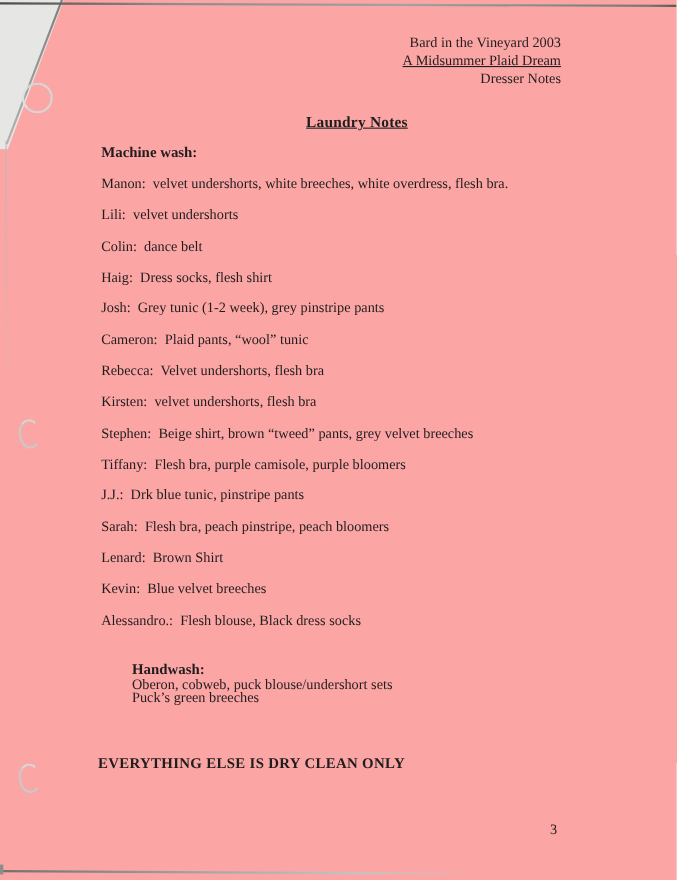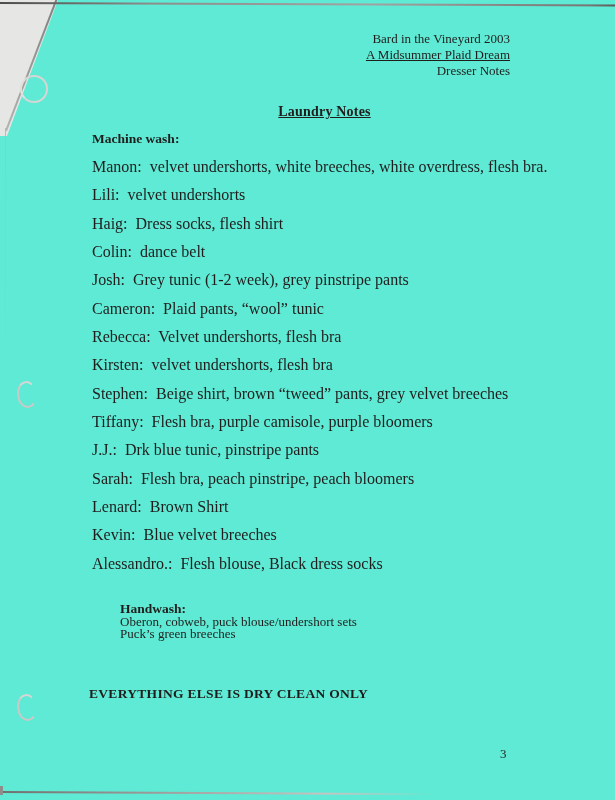--- a/index.html
+++ b/index.html
@@ -6,21 +6,21 @@
   body {
     width: 615px; height: 800px;
     background: #fbfbfa;
     font-family: "Liberation Serif", "DejaVu Serif", serif;
     color: #201d1d;
     overflow: hidden;
   }
   .page {
     position: relative;
     width: 615px; height: 800px;
-    background: #5eead4;
+    background: #fca5a5;
     overflow: hidden;
   }
 
   
   .top-edge-line {
     position: absolute; top: 2px; left: -4px; width: 624px; height: 2px;
     background: linear-gradient(90deg, #4a4a48, #8d8d8b 25%, #a2a2a0 60%, #777775 95%, #555553);
     transform: rotate(0.22deg); transform-origin: left center;
   }
   .corner-fold {
@@ -74,21 +74,21 @@
   }
   .section-heading {
     position: absolute; left: 92px;
     font-size: 13.5px; font-weight: bold;
   }
   .machine-wash-heading { top: 131px; text-align: right; }
   .laundry-list {
     position: absolute; top: 153px; left: 92px; width: 470px;
   }
   .laundry-line {
-    font-size: 16px; line-height: 28.35px;
+    font-size: 13px; line-height: 28.35px;
     white-space: pre-wrap;
   }
   .handwash-block {
     position: absolute; top: 602px; left: 92px; width: 440px;
     font-size: 13px; line-height: 12.8px; margin-left: 28px;
   }
   .handwash-block .hw-heading {
     font-size: 13.5px; font-weight: bold; line-height: 13.5px;
   }
   .handwash-block .hw-line { white-space: pre-wrap; }
@@ -122,22 +122,22 @@
     <div>Dresser Notes</div>
   </div>
 
   <div class="doc-title">Laundry Notes</div>
 
   <div class="section-heading machine-wash-heading">Machine wash:</div>
 
   <div class="laundry-list">
     <div class="laundry-line">Manon:  velvet undershorts, white breeches, white overdress, flesh bra.</div>
     <div class="laundry-line">Lili:  velvet undershorts</div>
+    <div class="laundry-line">Colin:  dance belt</div>
     <div class="laundry-line">Haig:  Dress socks, flesh shirt</div>
-    <div class="laundry-line">Colin:  dance belt</div>
     <div class="laundry-line">Josh:  Grey tunic (1-2 week), grey pinstripe pants</div>
     <div class="laundry-line">Cameron:  Plaid pants, “wool” tunic</div>
     <div class="laundry-line">Rebecca:  Velvet undershorts, flesh bra</div>
     <div class="laundry-line">Kirsten:  velvet undershorts, flesh bra</div>
     <div class="laundry-line">Stephen:  Beige shirt, brown “tweed” pants, grey velvet breeches</div>
     <div class="laundry-line">Tiffany:  Flesh bra, purple camisole, purple bloomers</div>
     <div class="laundry-line">J.J.:  Drk blue tunic, pinstripe pants</div>
     <div class="laundry-line">Sarah:  Flesh bra, peach pinstripe, peach bloomers</div>
     <div class="laundry-line">Lenard:  Brown Shirt</div>
     <div class="laundry-line">Kevin:  Blue velvet breeches</div>

